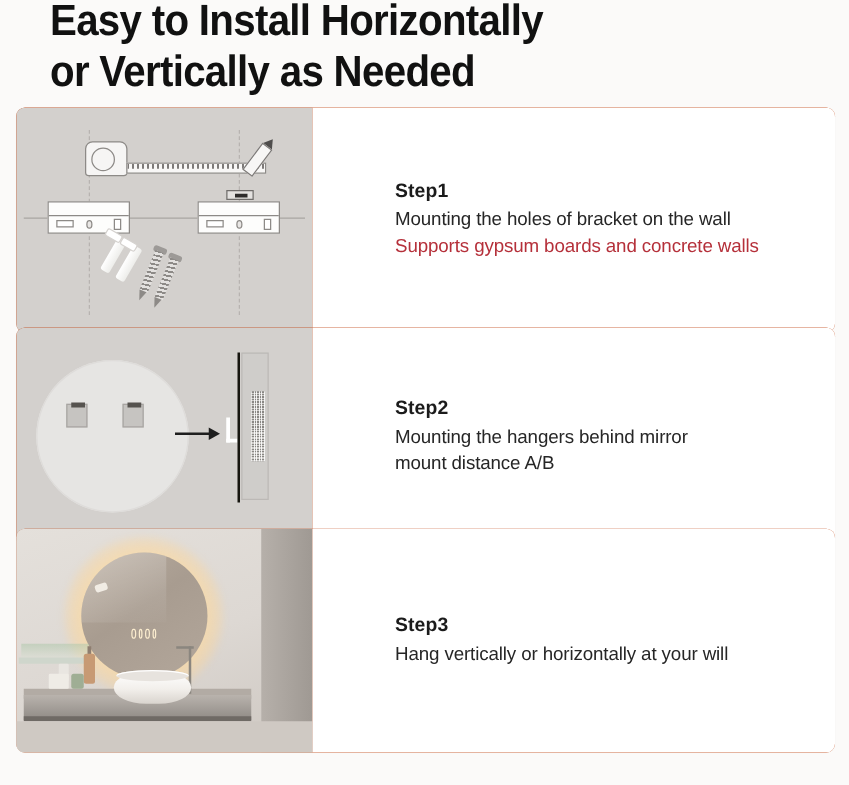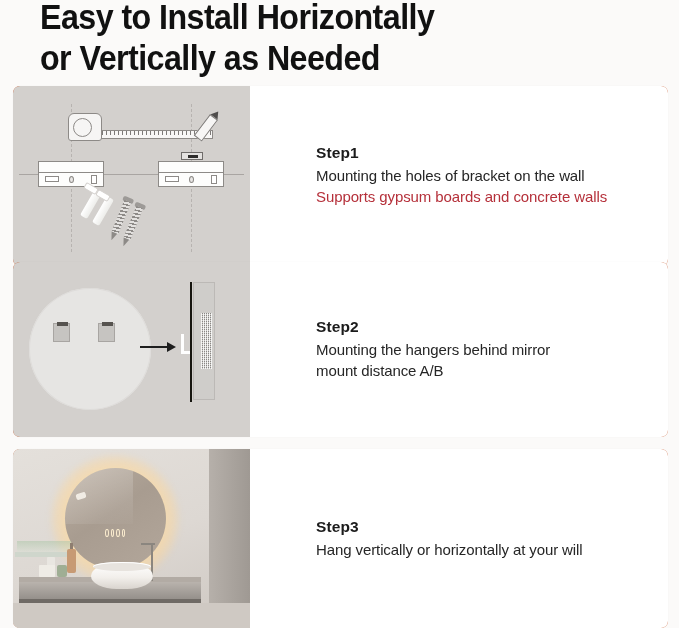--- a/index.html
+++ b/index.html
@@ -38,21 +38,21 @@
     left: 13px;
     width: 655px;
     background: #c2410c;
     border-radius: 7px;
     overflow: hidden;
     display: flex;
     box-shadow: 0 0 0 0.5px rgba(0,0,0,0.015);
   }
   #card-1 { top: 86px;  height: 180px; }
   #card-2 { top: 262px; height: 175px; }
-  #card-3 { top: 449px; height: 179px; }
+  #card-3 { top: 423px; height: 179px; }
 
   .card-figure {
     width: 237px;
     flex: 0 0 237px;
     position: relative;
     background: #d3d0cd;
     overflow: hidden;
   }
   .card-body {
     flex: 1 1 auto;

